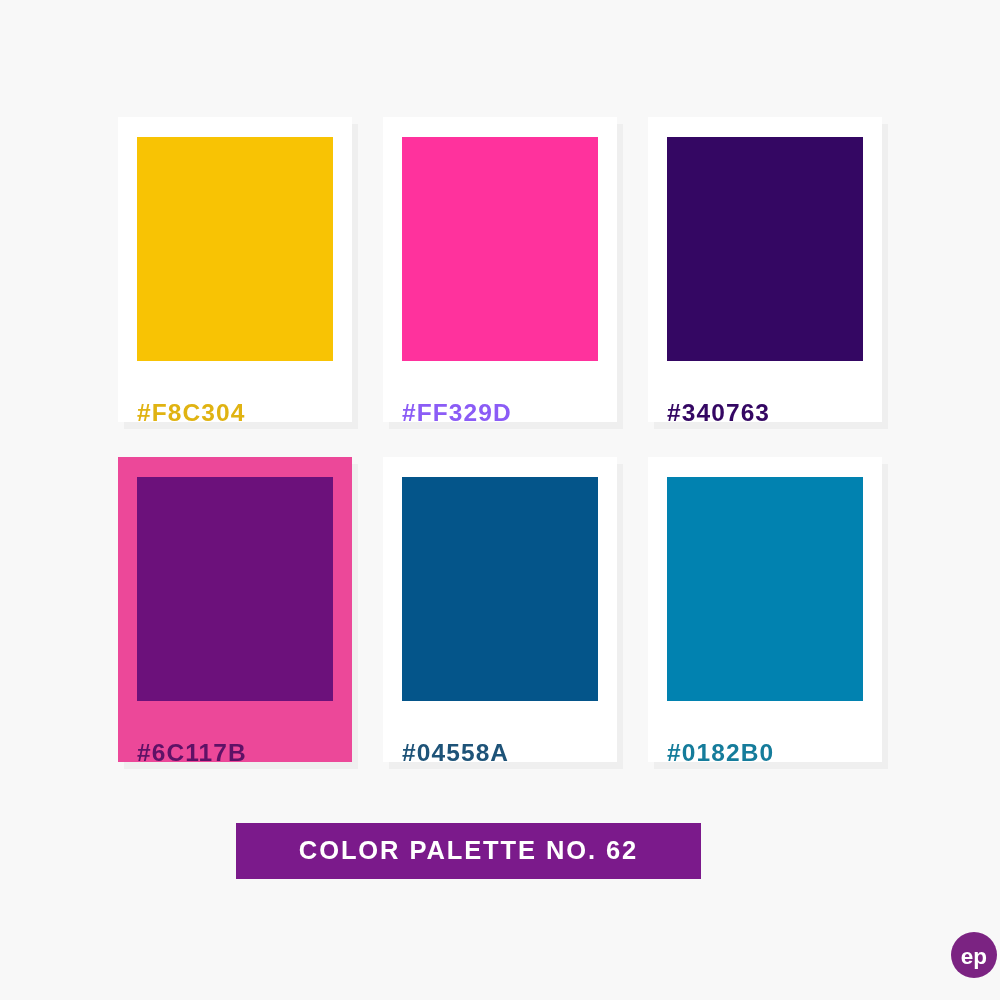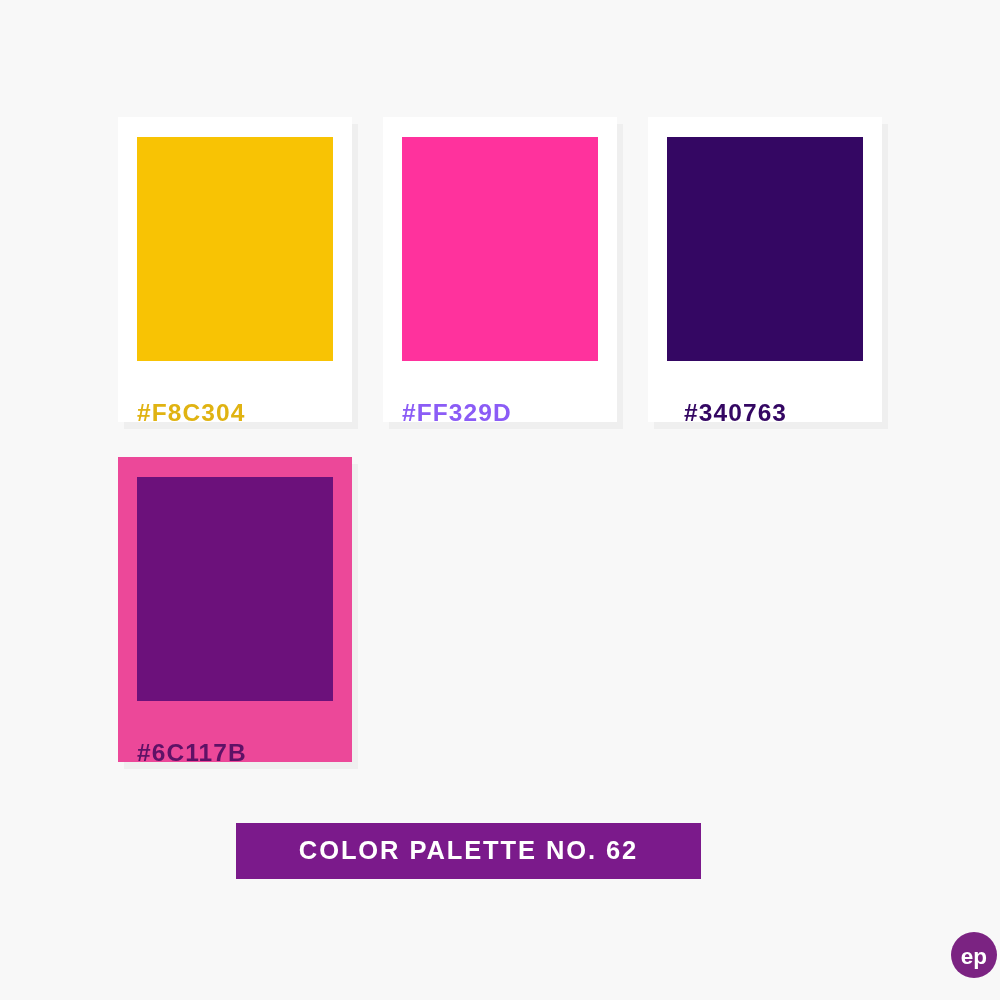--- a/index.html
+++ b/index.html
@@ -114,29 +114,37 @@
       <div class="swatch-label" style="color: rgb(224, 179, 18);">#F8C304</div>
     </div>
 
     <div class="swatch-card" style="background: rgb(255, 255, 255);">
       <div class="swatch-chip" style="background: rgb(255, 50, 157);"></div>
       <div class="swatch-label" style="color: #8b5cf6;">#FF329D</div>
     </div>
 
     <div class="swatch-card" style="background: rgb(255, 255, 255);">
       <div class="swatch-chip" style="background: rgb(52, 7, 99);"></div>
-      <div class="swatch-label" style="color: rgb(52, 7, 99); margin-left: 17px;">#340763</div>
+      <div class="swatch-label" style="color: rgb(52, 7, 99);">#340763</div>
     </div>
 
     <div class="swatch-card" style="background: #ec4899;">
       <div class="swatch-chip" style="background: rgb(108, 17, 123);"></div>
       <div class="swatch-label" style="color: rgb(94, 18, 102);">#6C117B</div>
     </div>
 
+    <div class="swatch-card" style="background: rgb(255, 255, 255);">
+      <div class="swatch-chip" style="background: rgb(4, 85, 138);"></div>
+      <div class="swatch-label" style="color: rgb(30, 83, 120);">#04558A</div>
+    </div>
 
+    <div class="swatch-card" style="background: rgb(255, 255, 255);">
+      <div class="swatch-chip" style="background: rgb(1, 130, 176);"></div>
+      <div class="swatch-label" style="color: rgb(21, 124, 155);">#0182B0</div>
+    </div>
 
   </div>
 
   <div class="palette-banner" style="background: rgb(123, 26, 139);">
     <span class="palette-banner-text" style="color: rgb(255, 255, 255);">COLOR PALETTE NO. 62</span>
   </div>
 
   <div class="brand-logo">
     <svg viewBox="0 0 46 46" xmlns="http://www.w3.org/2000/svg" aria-hidden="true">
       <circle id="logo-circle" cx="23" cy="23" r="23" fill="#7B2382"></circle>

